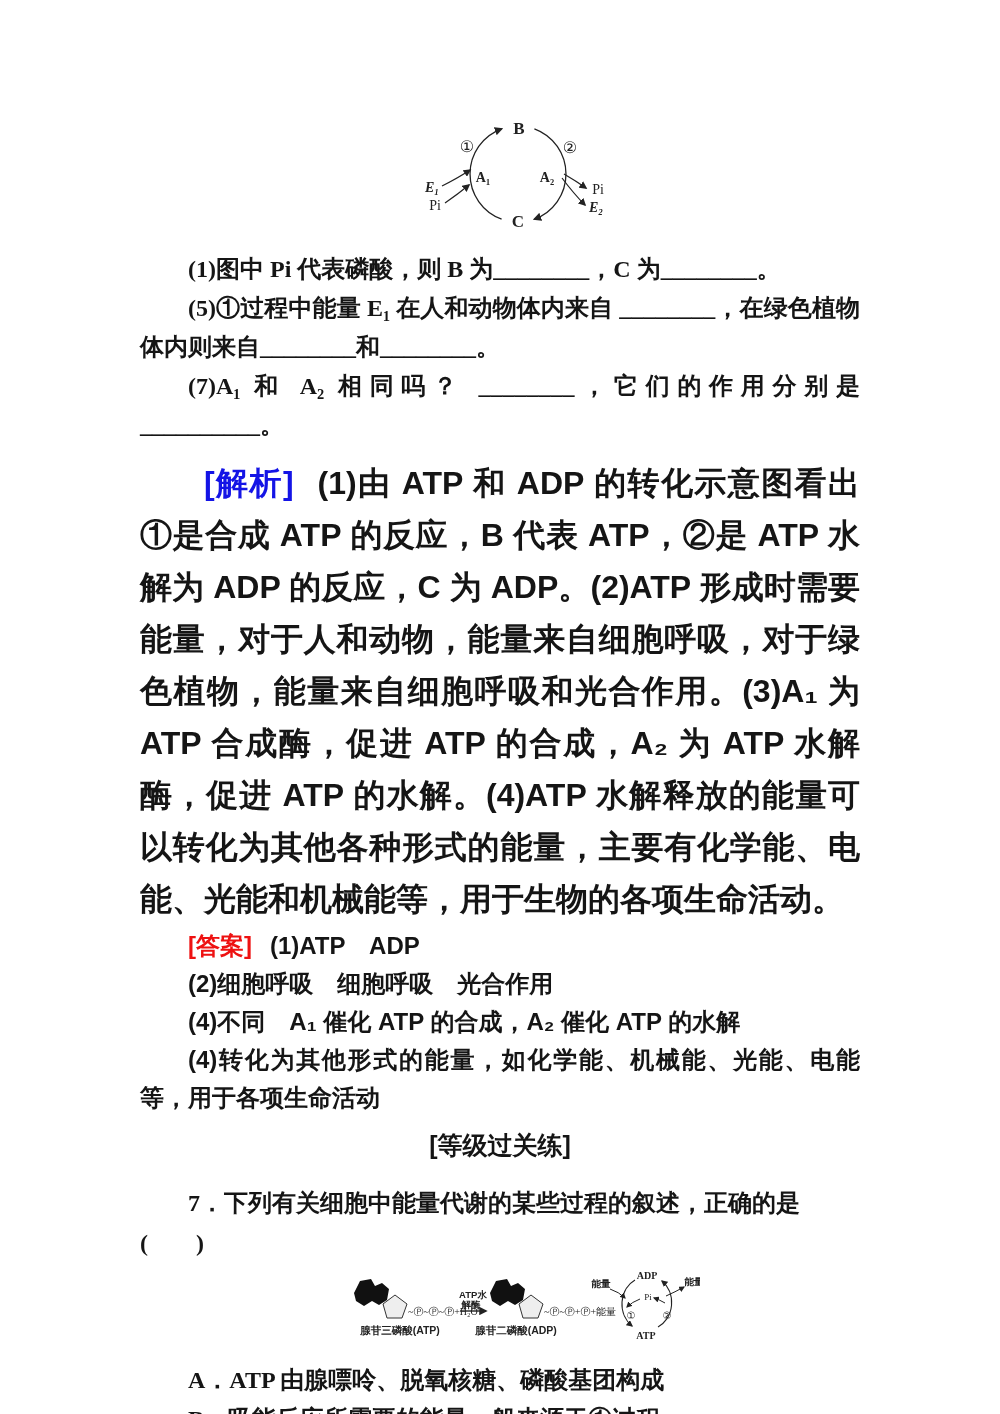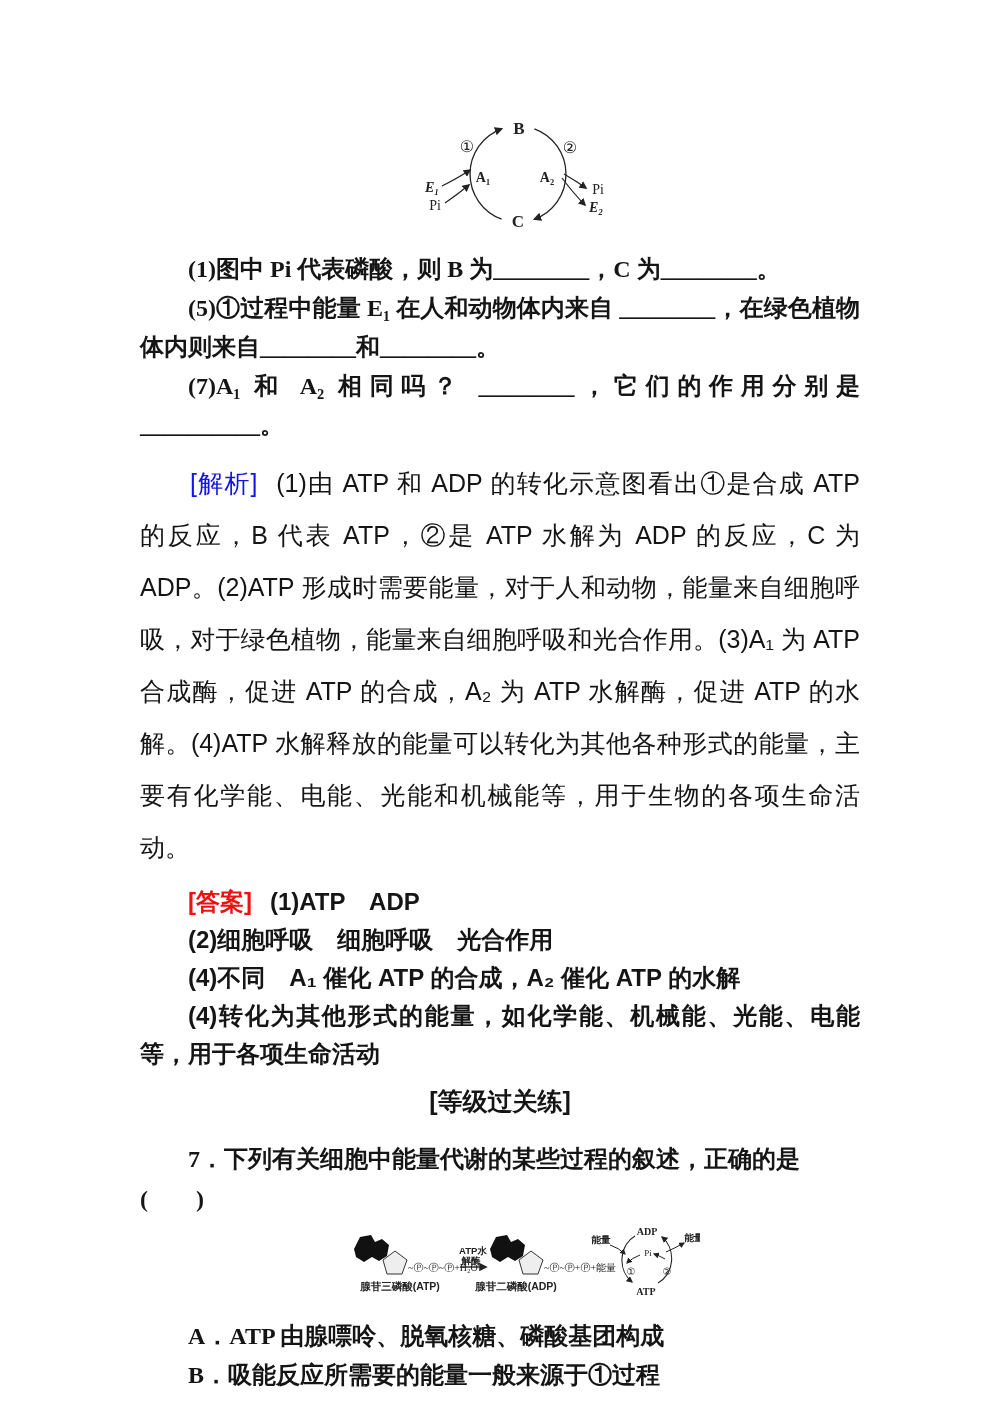--- a/index.html
+++ b/index.html
@@ -15,29 +15,29 @@
   svg .cjk { font-family: "Liberation Sans", sans-serif; }
 
   .q-para {
     font-size: 24px; line-height: 39px; font-weight: bold;
     text-indent: 2em; text-align: justify;
   }
   .q-block { margin-top: 8px; }
 
   .analysis-para {
     margin-top: 12px;
-    font-size: 25px; line-height: 52px; font-weight: normal;
+    font-size: 32px; line-height: 52px; font-weight: bold;
     text-indent: 2em; text-align: justify;
     font-family: "Liberation Sans", sans-serif;
   }
   .tag-blue { color: #1414e6; margin-right: 0.75em; }
   .tag-red  { color: #ee1111; margin-right: 0.75em; }
 
   .answer-block {
-    margin-top: 10px;
+    margin-top: 2px;
     font-size: 24px; line-height: 38px; font-weight: bold;
     font-family: "Liberation Sans", sans-serif;
   }
   .answer-block p { text-indent: 2em; text-align: justify; }
 
   .section-header {
     margin-top: 8px; text-align: center;
     font-size: 25px; font-weight: bold; line-height: 40px;
     font-family: "Liberation Sans", sans-serif;
   }

